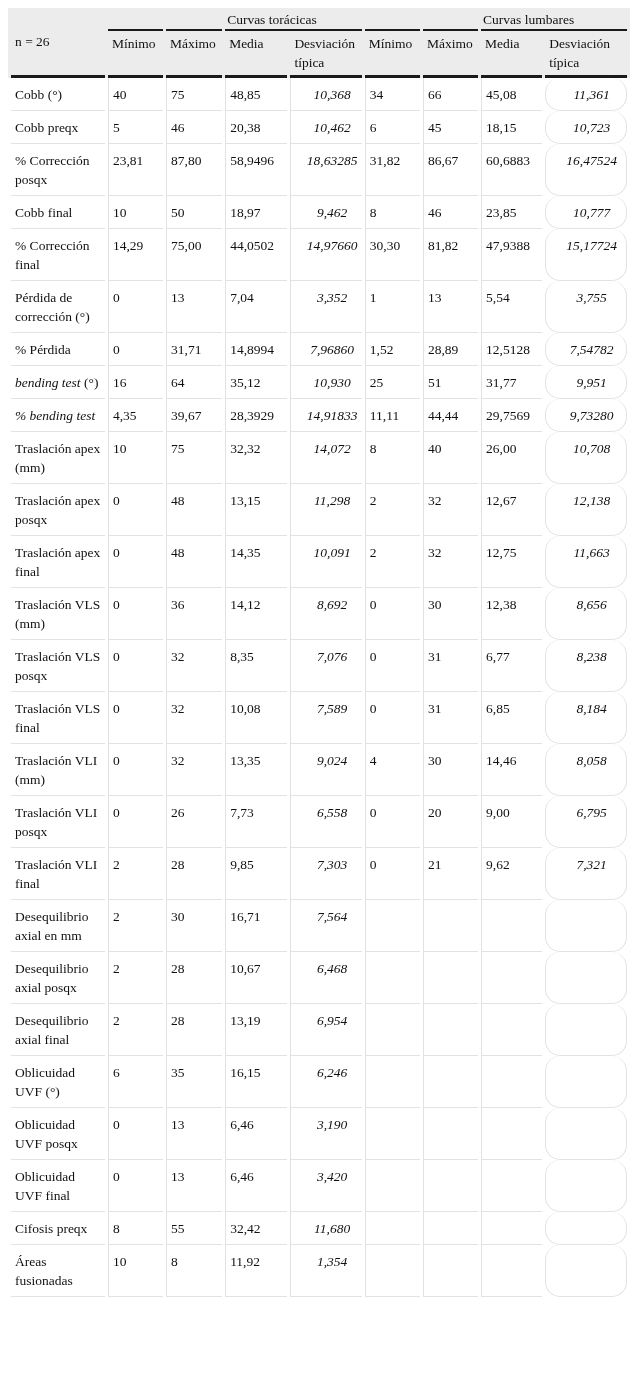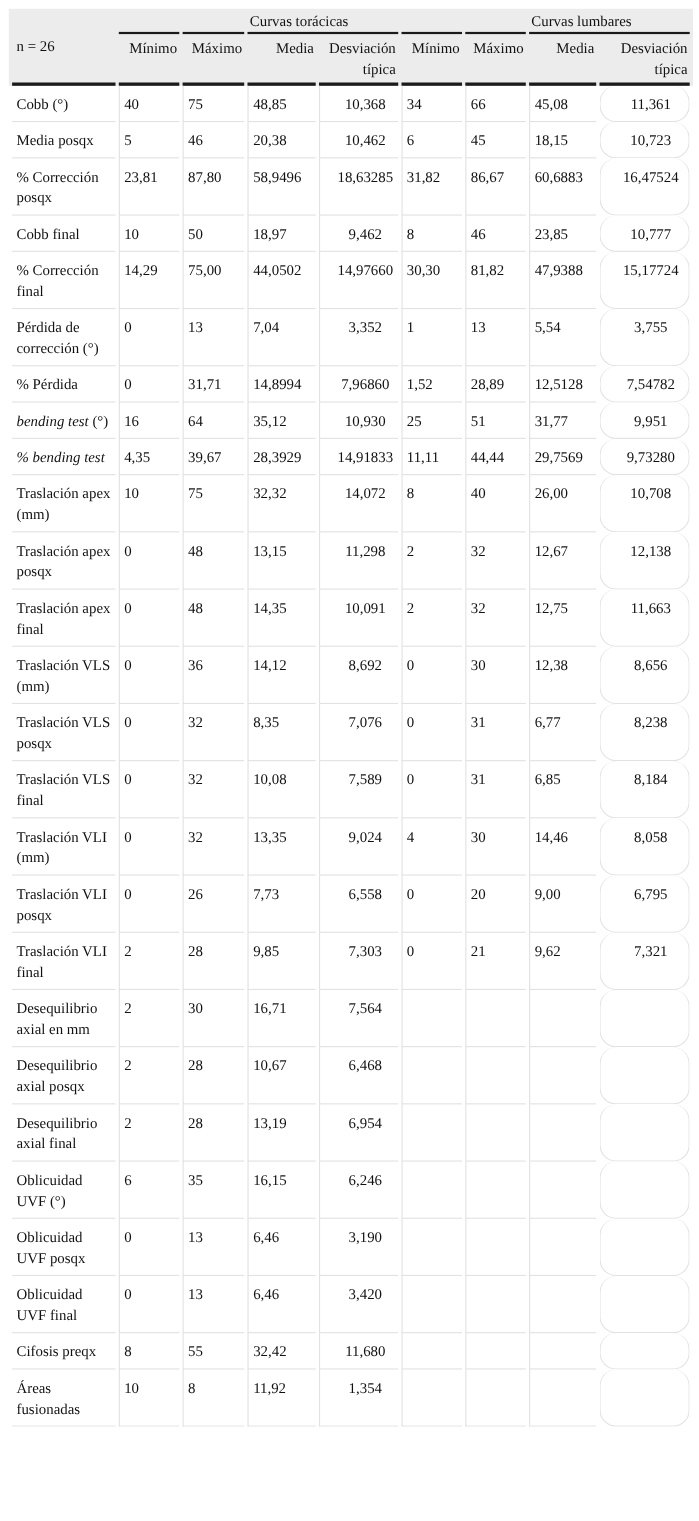--- a/index.html
+++ b/index.html
@@ -46,38 +46,38 @@
   }
   tr.group-row th.n-cell{
     border-bottom:3px solid var(--rule);
     vertical-align:middle;
     padding:2px 2px 2px 4px;
   }
   
   tr.sub-row th{
     padding:3px 2px 3px 4px;
     border-bottom:3px solid var(--rule);
-    text-align:right;
   }
   
   tbody td{
     padding:7px 3px 6px 4px;
     border-bottom:1px solid var(--grid);
   }
   tbody td.v{
     border-left:1px solid var(--grid);
   }
   tbody td:last-child{
     border-right:1px solid var(--grid);
     border-radius:15px;
   }
   tbody td.desv{
     text-align:center;
     padding-left:13px;
     padding-right:2px;
+    font-style:italic;
   }
   i.lbl{font-style:italic;}
 </style>
 </head>
 <body>
 
 <div class="wrap">
   <div class="header-bg"></div>
   <table>
     <colgroup>
@@ -118,21 +118,21 @@
           <td class="v">40</td>
           <td class="v">75</td>
           <td class="v">48,85</td>
           <td class="v desv">10,368</td>
           <td class="v">34</td>
           <td class="v">66</td>
           <td class="v">45,08</td>
           <td class="v desv">11,361</td>
         </tr>
         <tr>
-          <td><span>Media posqx</span></td>
+          <td><span>Cobb preqx</span></td>
           <td class="v">5</td>
           <td class="v">46</td>
           <td class="v">20,38</td>
           <td class="v desv">10,462</td>
           <td class="v">6</td>
           <td class="v">45</td>
           <td class="v">18,15</td>
           <td class="v desv">10,723</td>
         </tr>
         <tr>

